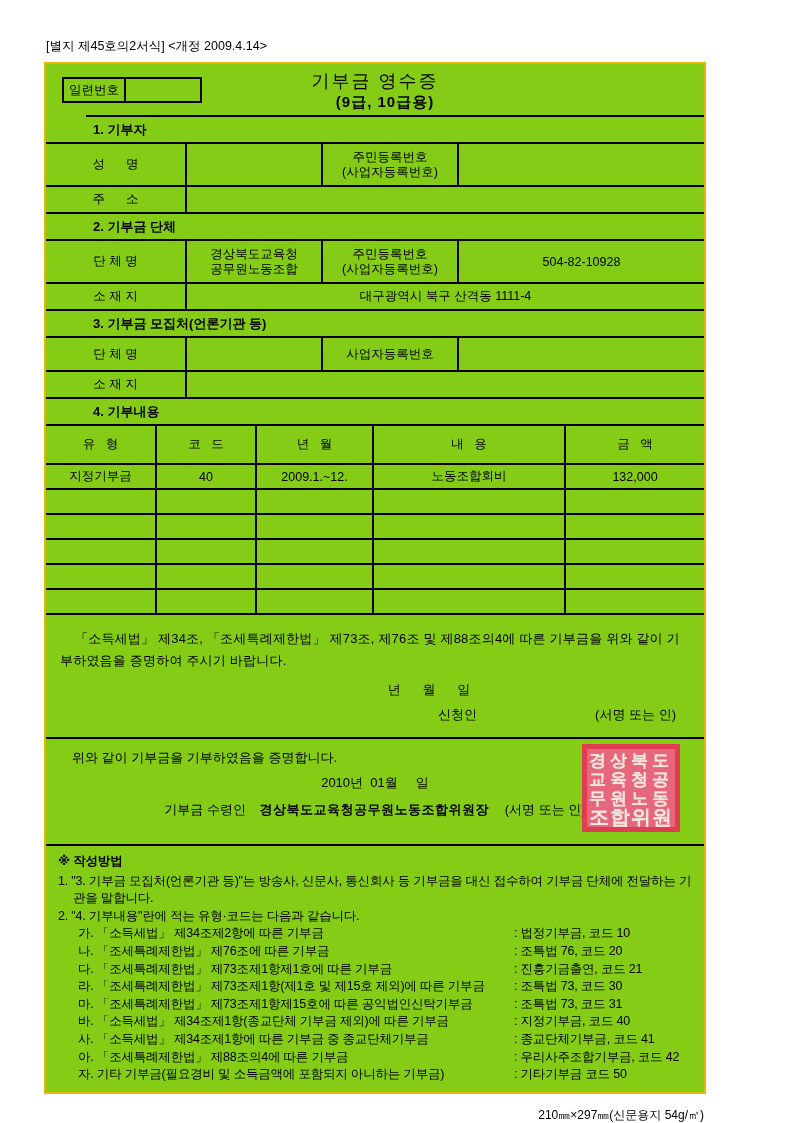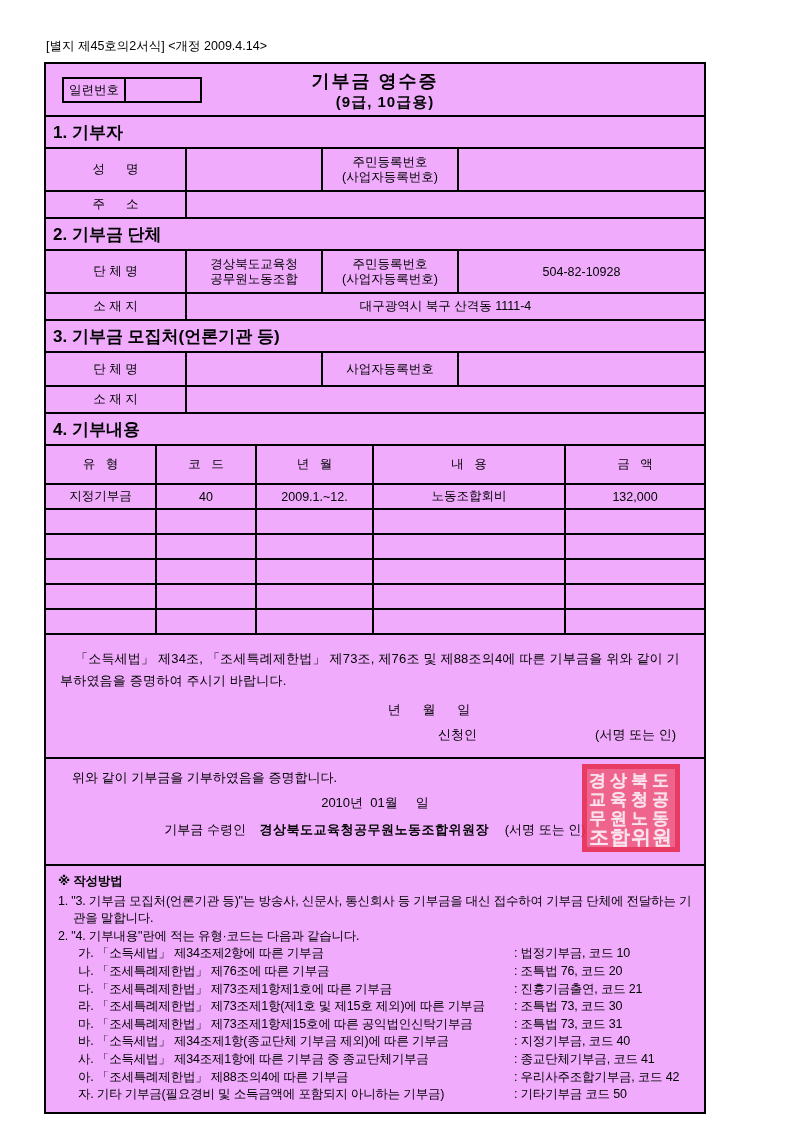--- a/index.html
+++ b/index.html
@@ -3,32 +3,32 @@
 <meta charset="utf-8">
 <style>
   html,body{margin:0;padding:0;background:#fff;}
   body{
     width:794px;height:1123px;
     font-family:"Liberation Sans","DejaVu Sans",sans-serif;
     color:#000;-webkit-font-smoothing:none;
   }
   .page{position:relative;padding:38px 0 0 44px;}
   .form-ref{font-size:12.5px;margin:0 0 7px 2px;letter-spacing:0;}
-  .main-box{width:658px;border:2px solid #000000;background:#f0abfc;box-sizing:content-box;}
+  .main-box{width:658px;border:2px solid #eab308;background:#84cc16;box-sizing:content-box;}
 
   
   .title-block{position:relative;height:51px;}
   .serial{position:absolute;left:16px;top:13px;border-collapse:collapse;}
   .serial td{border:2px solid #000;height:20px;font-size:12.5px;padding:1px 5px;}
   .serial .s-value{width:64px;}
-  .title{text-align:center;font-size:18px;font-weight:bold;padding-top:5px;letter-spacing:2px;}
+  .title{text-align:center;font-size:18px;font-weight:normal;padding-top:5px;letter-spacing:2px;}
   .subtitle{text-align:center;font-size:15px;font-weight:bold;letter-spacing:1px;margin-left:20px;}
 
   
-  .sec-title{font-weight:bold;font-size:17px;padding:4px 0 3px 7px;}
+  .sec-title{font-weight:bold;font-size:13px;padding:4px 0 3px 7px;margin-left:40px;}
   .bt{border-top:2px solid #000;}
 
   
   table.grid{width:100%;border-collapse:collapse;table-layout:fixed;}
   table.grid td{border:2px solid #000;font-size:12.5px;text-align:center;
     vertical-align:middle;padding:1px 2px;overflow:hidden;}
   table.grid td:first-child{border-left:none;}
   table.grid td:last-child{border-right:none;}
   .r-name{height:43px;} .r-addr{height:27px;} .r-name3{height:34px;}
   .r-head{height:39px;} .r-data{height:25px;}

